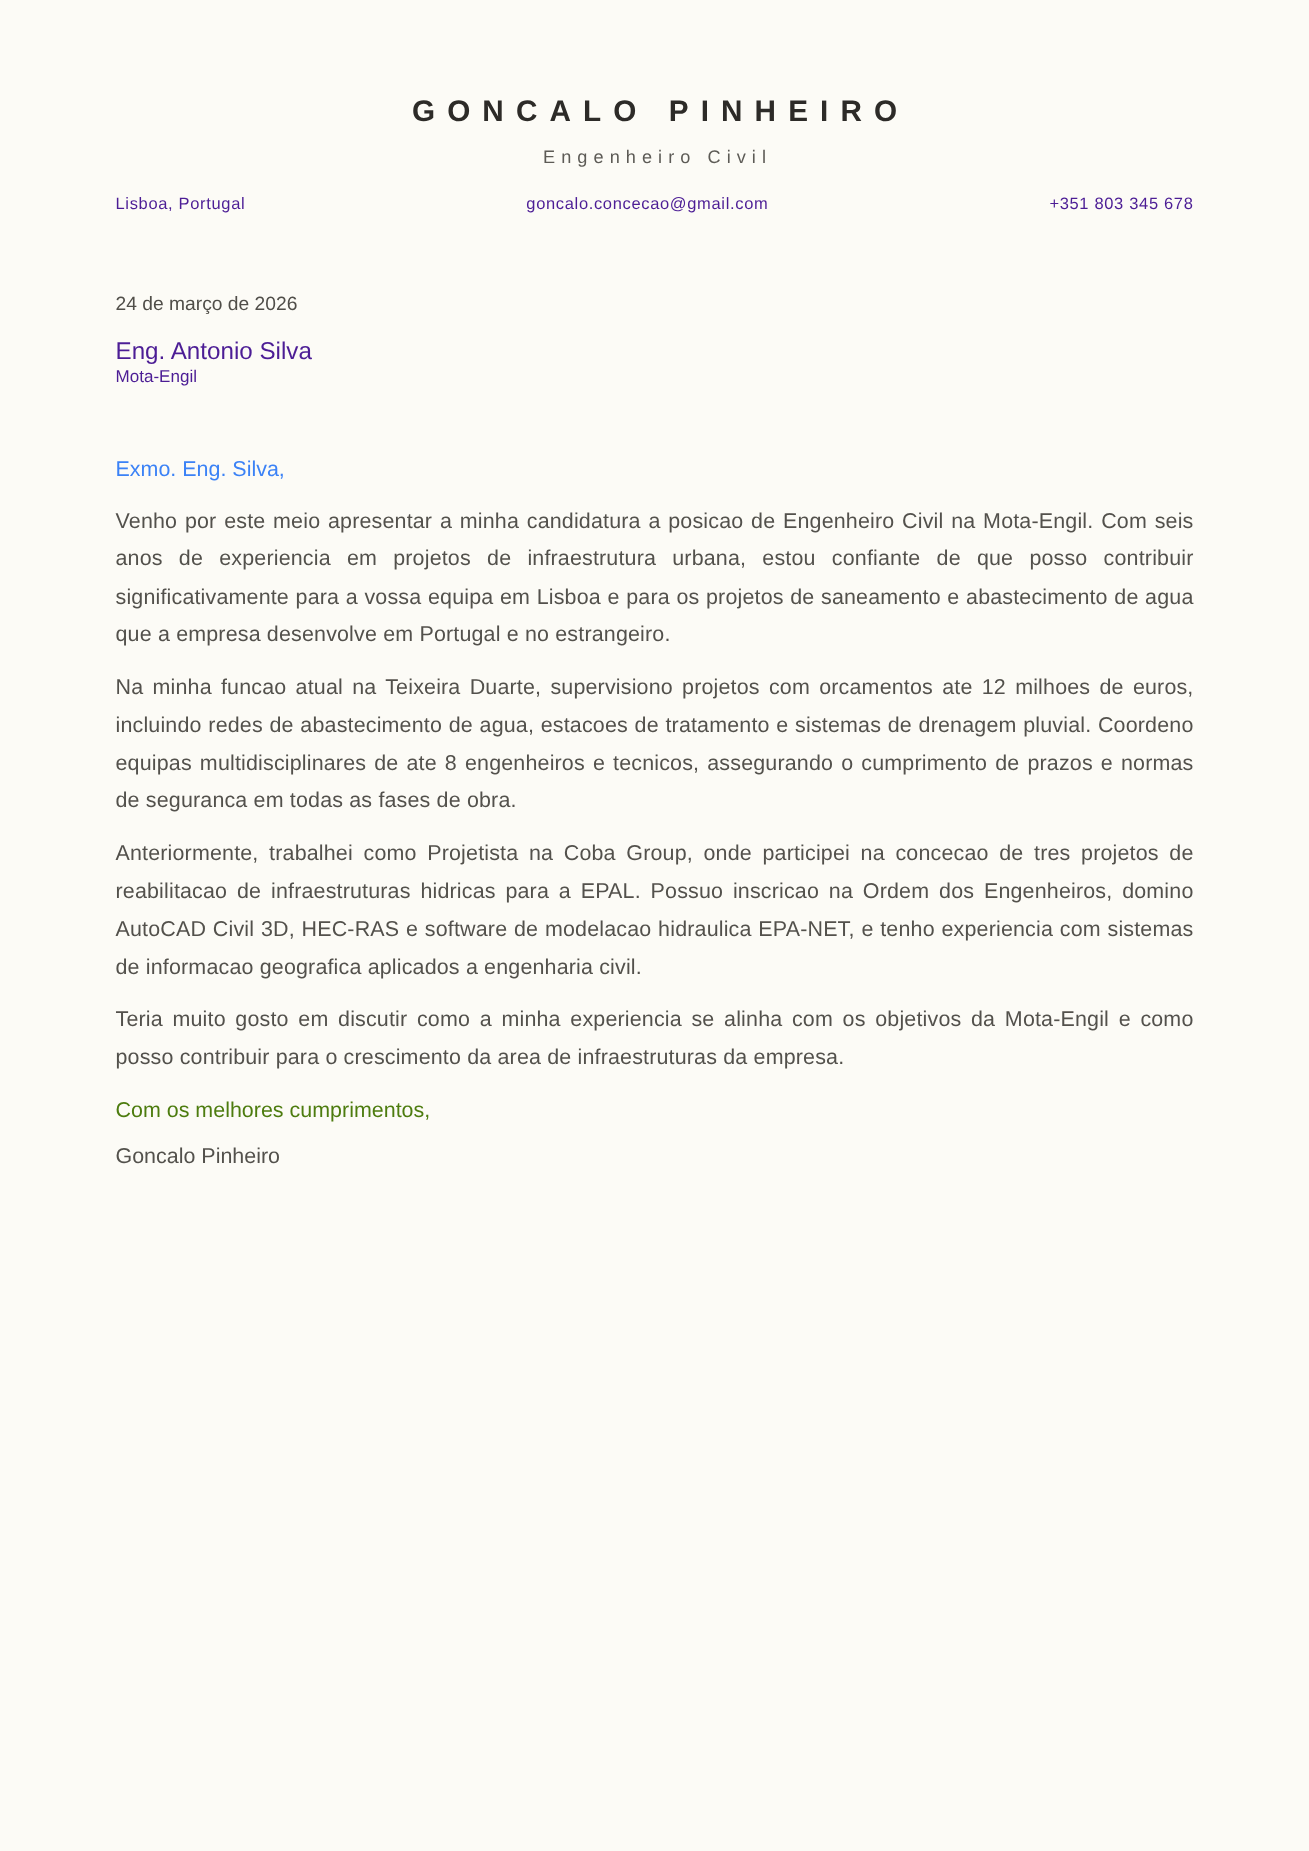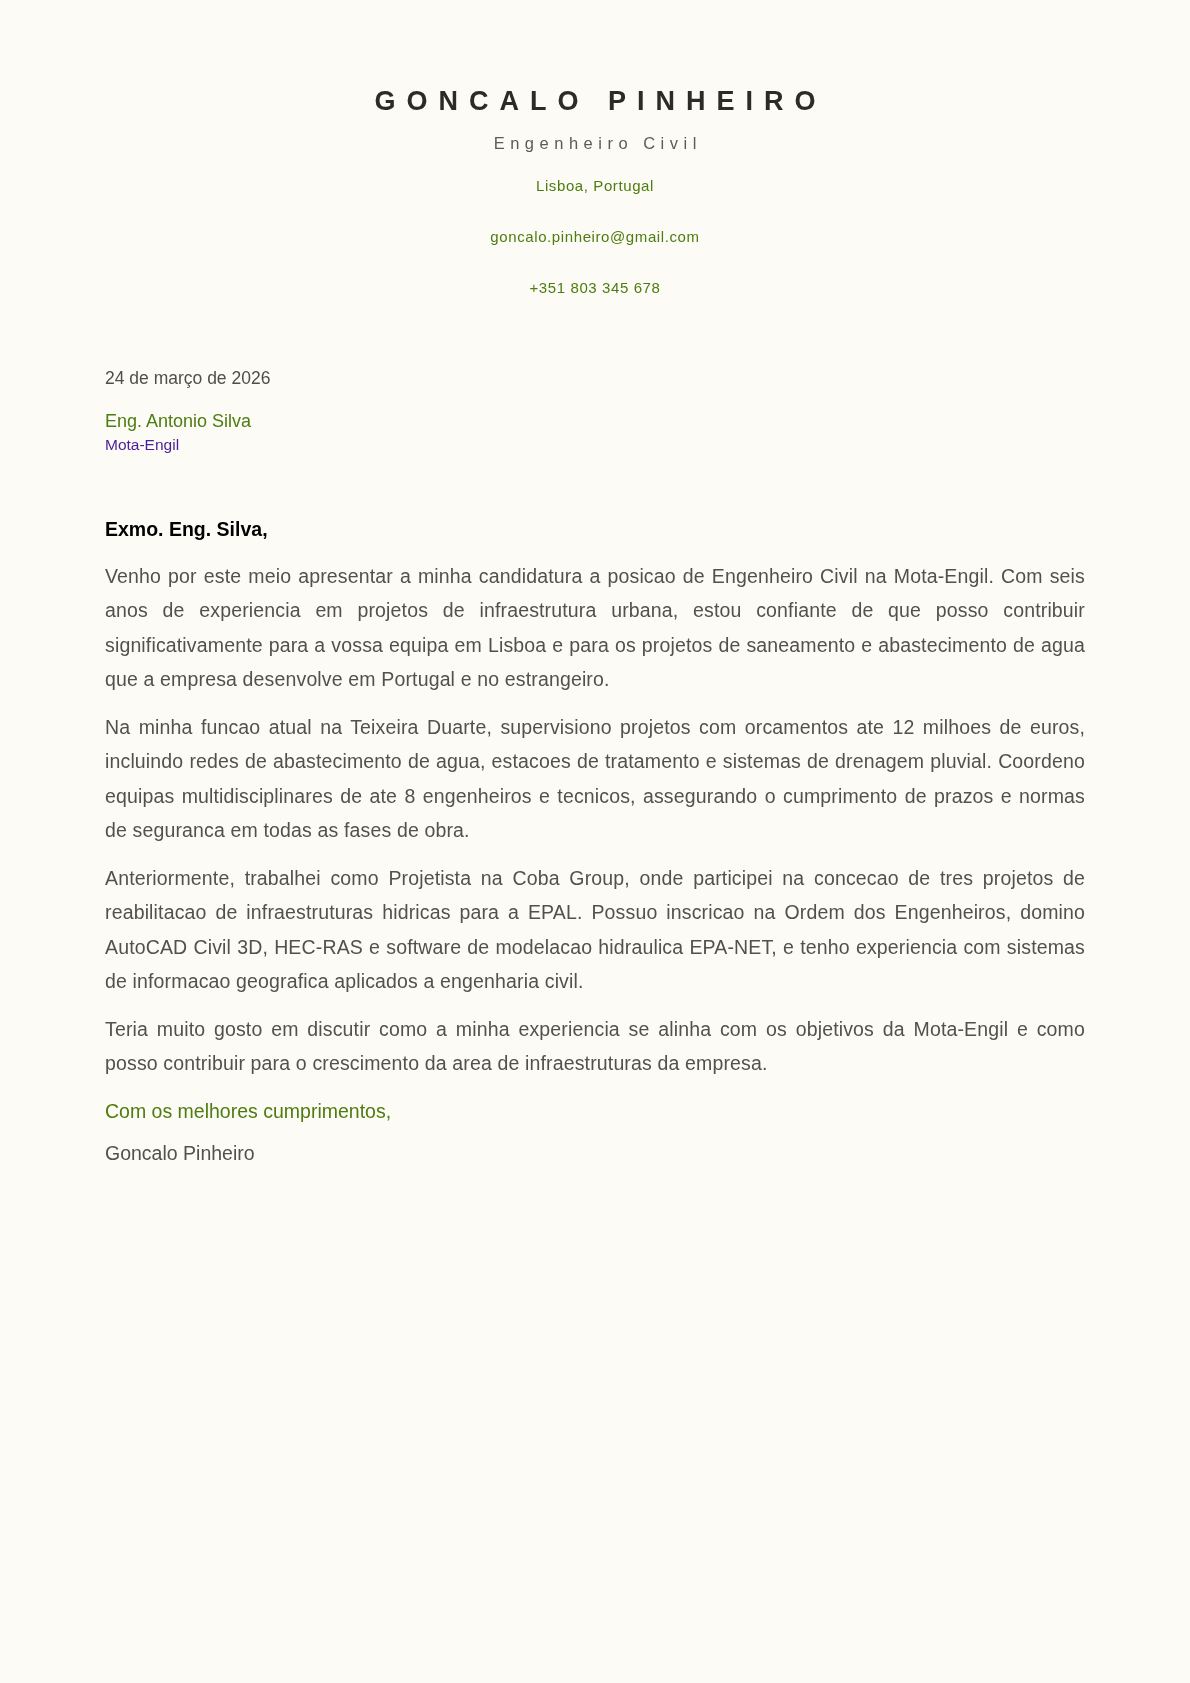--- a/index.html
+++ b/index.html
@@ -40,48 +40,46 @@
     padding-left: 5.5px;
     color: #5d5b56;
   }
   .contact-row {
     margin-top: 24px;
     display: flex;
     justify-content: space-between;
     gap: 34px;
     font-size: 15px;
     letter-spacing: 0.6px;
-    color: #4d7c0f;
-    flex-direction: column;
+    color: #4c1d95;
   }
   
   .letter-main {
     margin-top: 72px;
     font-size: 19.5px;
   }
   .date-line {
     margin: 0 0 19px 0;
     font-size: 17.5px;
     color: #504e49;
   }
   .recipient-name {
-    font-size: 18px;
+    font-size: 22px;
     line-height: 26px;
-    color: #4d7c0f;
+    color: #4c1d95;
   }
   .recipient-company {
     font-size: 15.5px;
     line-height: 22px;
     color: #4c1d95;
   }
   .salutation {
     margin: 56px 0 0 0;
     line-height: 34.5px;
-    color: #000000;
-    font-weight: bold;
+    color: #3b82f6;
   }
   .body-para {
     margin: 12px 0 13px 0;
     line-height: 34.5px;
     text-align: justify;
     letter-spacing: 0.15px;
     color: #53514c;
   }
   .closing {
     margin: 0 0 0 0;
@@ -97,21 +95,21 @@
 </head>
 <body>
 
 <div class="page">
 
   <header class="letter-header">
     <h1 class="person-name">GONCALO PINHEIRO</h1>
     <div class="person-title">Engenheiro Civil</div>
     <div class="contact-row">
       <span>Lisboa, Portugal</span>
-      <span>goncalo.pinheiro@gmail.com</span>
+      <span>goncalo.concecao@gmail.com</span>
       <span>+351 803 345 678</span>
     </div>
   </header>
 
   <main class="letter-main">
 
     <p class="date-line">24 de março de 2026</p>
 
     <div class="recipient">
       <div class="recipient-name">Eng. Antonio Silva</div>

